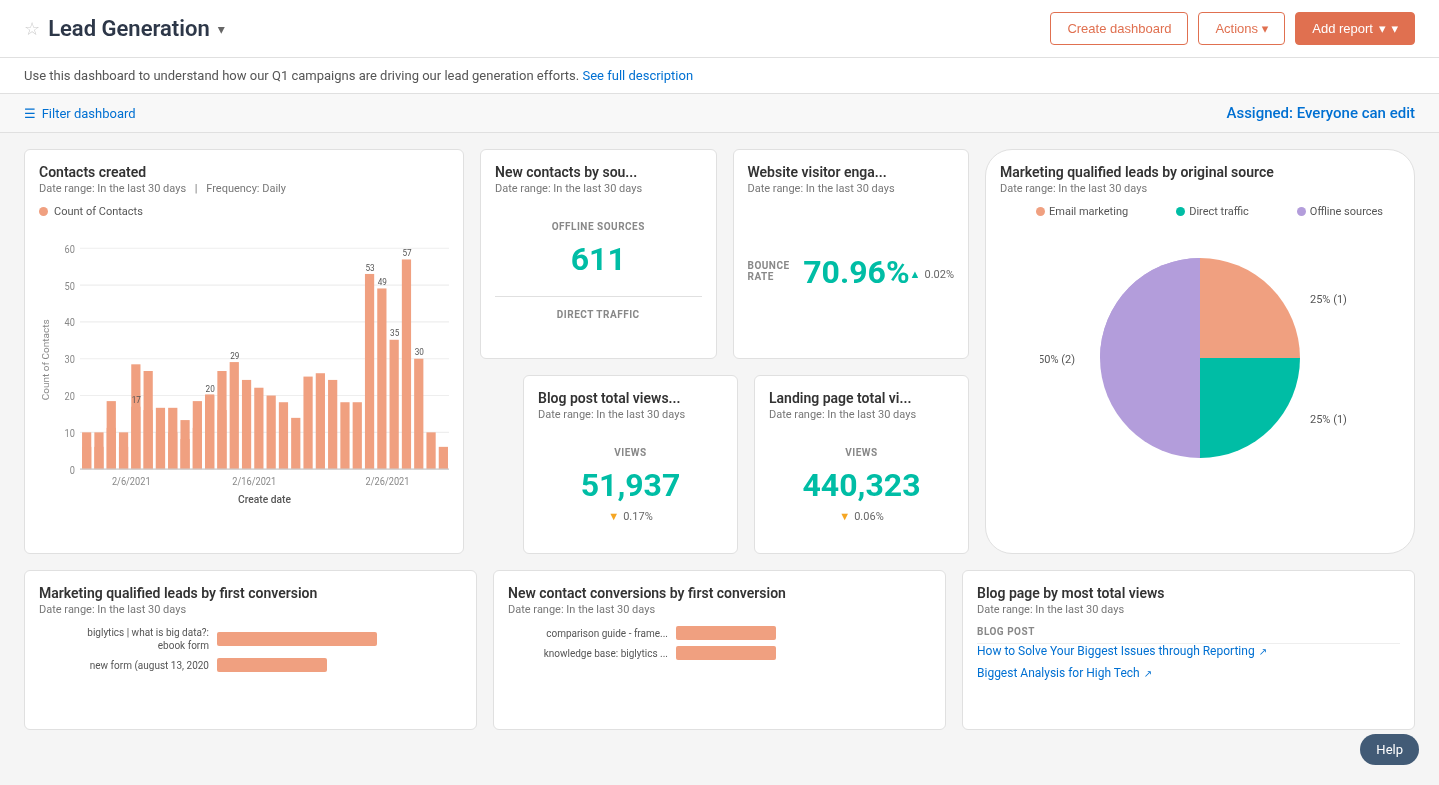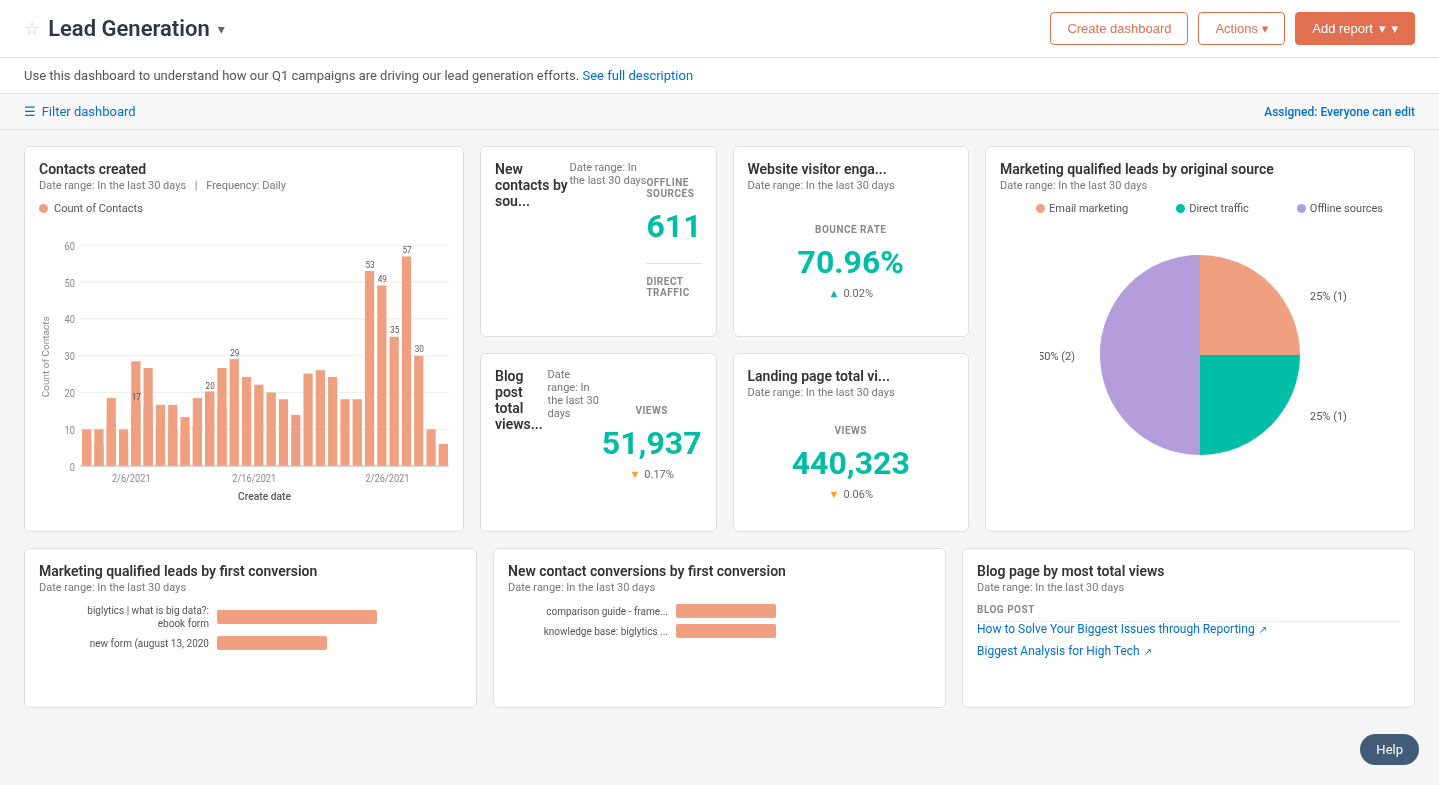--- a/index.html
+++ b/index.html
@@ -16,41 +16,41 @@
     .btn-primary { background: #e07050; border: 1px solid #e07050; color: #fff; padding: 8px 16px; border-radius: 4px; cursor: pointer; font-size: 13px; display: flex; align-items: center; gap: 6px; }
     .btn-with-arrow::after { content: ' ▾'; }
 
     
     .description-bar { padding: 10px 24px; font-size: 13px; color: #555; border-bottom: 1px solid #e0e0e0; }
     .description-bar a { color: #0070d2; text-decoration: none; }
 
     
     .filter-bar { display: flex; align-items: center; justify-content: space-between; padding: 10px 24px; background: #f8f8f8; border-bottom: 1px solid #e0e0e0; }
     .filter-left { display: flex; align-items: center; gap: 6px; color: #0070d2; cursor: pointer; font-size: 13px; }
-    .filter-right { font-size: 12px; color: #666; }
+    .filter-right { font-size: 15px; color: #666; }
     .filter-right span { color: #0070d2; font-weight: 500; }
 
     
     .dashboard { padding: 16px 24px; background: #f5f5f5; min-height: calc(100vh - 120px); }
 
     
     .cards-row { display: flex; gap: 16px; margin-bottom: 16px; }
     .card { background: #fff; border: 1px solid #e0e0e0; border-radius: 6px; padding: 14px; }
     .card-title { font-size: 14px; font-weight: 600; color: #333; margin-bottom: 2px; }
     .card-subtitle { font-size: 11px; color: #777; margin-bottom: 10px; }
 
     
     .card-main-chart { flex: 0 0 440px; min-width: 440px; }
     .stat-label { font-size: 10px; font-weight: 700; color: #888; letter-spacing: 0.5px; text-transform: uppercase; margin-bottom: 8px; }
     .stat-value { font-size: 32px; font-weight: 700; color: #00bda5; margin-bottom: 6px; }
     .stat-change { font-size: 11px; color: #666; display: flex; align-items: center; justify-content: center; gap: 4px; }
     .stat-up { color: #00bda5; }
 
     
-    .card-pie { flex: 0 0 430px; min-width: 430px; }
+    .card-pie { flex: 0 0 430px; min-width: 430px; border-radius: 27px; }
 
     
     .legend { display: flex; gap: 12px; font-size: 11px; color: #555; flex-wrap: wrap; }
     .legend-item { display: flex; align-items: center; gap: 4px; padding-left: 36px; }
     .legend-dot { width: 9px; height: 9px; border-radius: 50%; flex-shrink: 0; }
 
     
     .svg-chart { width: 100%; height: 290px; }
 
     
@@ -209,48 +209,48 @@
         <text x="191" y="119" text-anchor="middle" font-size="8" fill="#555">29</text>
         <text x="167" y="149" text-anchor="middle" font-size="8" fill="#555">20</text>
         <text x="95" y="159" text-anchor="middle" font-size="8" fill="#555">17</text>
       </svg>
     </div>
 
     <div style="display:flex; flex-direction:column; flex:1; gap:16px;">
 
       <div style="display:flex; gap:16px; flex:1;">
 
-        <div class="card" style="flex:1; display:flex; flex-direction:row;">
+        <div class="card" style="flex:1; display:flex; flex-direction:column;">
           <div class="card-title">New contacts by sou...</div>
           <div class="card-subtitle">Date range: In the last 30 days</div>
           <div style="flex:1; display:flex; flex-direction:column; justify-content:center; align-items:center; padding:16px 0;">
             <div class="stat-label">OFFLINE SOURCES</div>
             <div class="stat-value">611</div>
             <hr class="divider-h" style="width:100%; margin:12px 0;">
             <div class="stat-label">DIRECT TRAFFIC</div>
           </div>
         </div>
 
         <div class="card" style="flex:1; display:flex; flex-direction:column;">
           <div class="card-title">Website visitor enga...</div>
           <div class="card-subtitle">Date range: In the last 30 days</div>
-          <div style="flex:1; display:flex; flex-direction:column; justify-content:center; align-items:center; padding:16px 0;">
+          <div style="flex:1; display:flex; flex-direction:row; justify-content:center; align-items:center; padding:16px 0;">
             <div class="stat-label">BOUNCE RATE</div>
             <div class="stat-value">70.96%</div>
             <div class="stat-change">
               <span class="stat-up">▲</span>
               <span>0.02%</span>
             </div>
           </div>
         </div>
       </div>
 
       <div style="display:flex; gap:16px; flex:1;">
 
-        <div class="card" style="flex:1; display:flex; flex-direction:row;">
+        <div class="card" style="flex:1; display:flex; flex-direction:column;margin-left:43px;">
           <div class="card-title">Blog post total views...</div>
           <div class="card-subtitle">Date range: In the last 30 days</div>
           <div style="flex:1; display:flex; flex-direction:column; justify-content:center; align-items:center; padding:16px 0;">
             <div class="stat-label">VIEWS</div>
             <div class="stat-value">51,937</div>
             <div class="stat-change">
               <span style="color:#f5a623;">▼</span>
               <span>0.17%</span>
             </div>
           </div>

